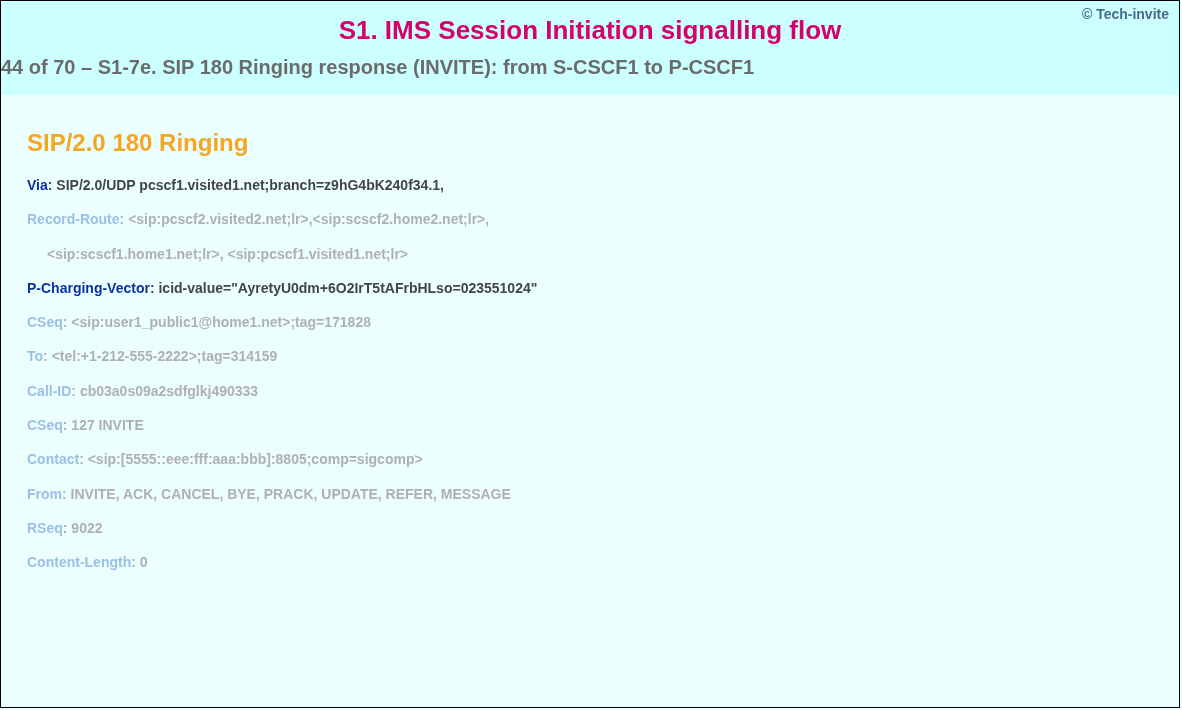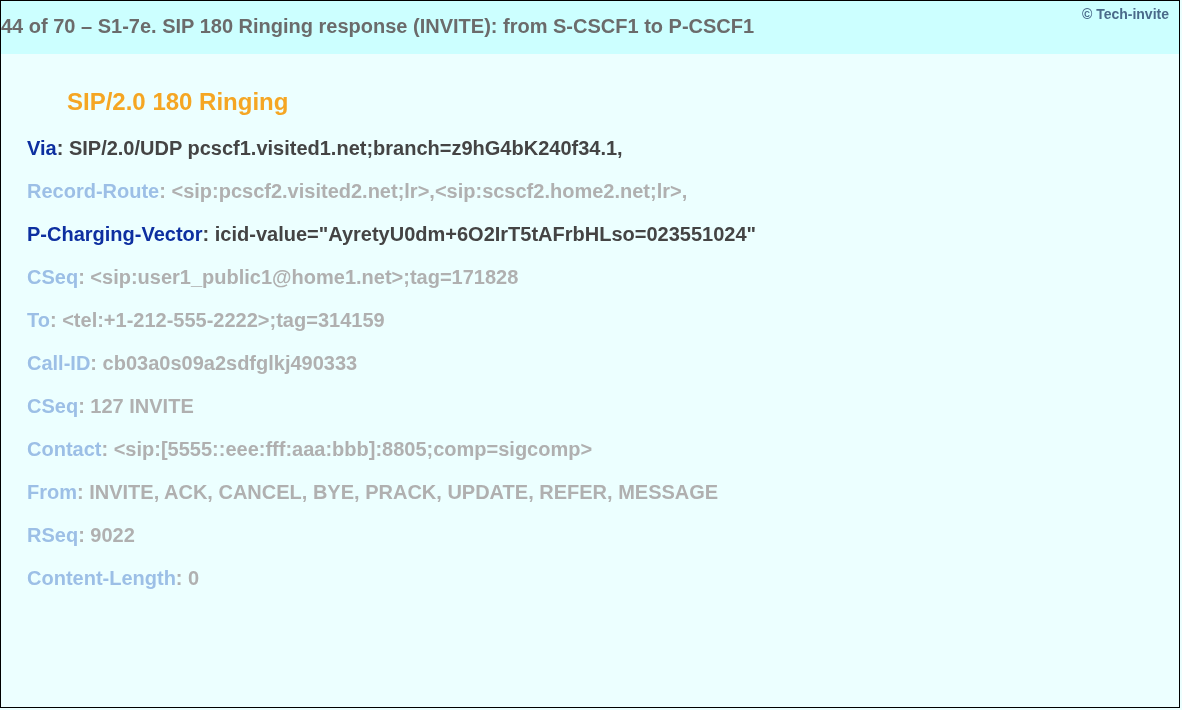--- a/index.html
+++ b/index.html
@@ -46,24 +46,23 @@
     font-weight: bold;
   }
   .body {
     padding: 34px 26px 20px 26px;
   }
   .status-line {
     color: #f5a623;
     font-size: 24px;
     font-weight: bold;
     margin-bottom: 18px;
-    margin-left: 40px;
   }
   .hdr-line {
-    font-size: 20px;
+    font-size: 14px;
     font-weight: bold;
     line-height: 1.45;
     margin-bottom: 14px;
   }
   .hdr-name-dim {
     color: #9cbfe6;
     margin-top: 14px;
   }
   .hdr-name-blue {
     color: #0d2fa0;
@@ -78,33 +77,37 @@
     margin-left: 20px;
   }
 </style>
 </head>
 <body>
 
 <div class="page">
 
   <div class="header">
     <div class="copyright">© Tech-invite</div>
+    <div class="title">S1. IMS Session Initiation signalling flow</div>
     <div class="subtitle">44 of 70 – S1-7e. SIP 180 Ringing response (INVITE): from S-CSCF1 to P-CSCF1</div>
   </div>
 
   <div class="body">
 
     <div class="status-line">SIP/2.0 180 Ringing</div>
 
     <div class="hdr-line">
       <span class="hdr-name-blue">Via</span><span class="val-strong">: </span><span class="val-strong">SIP/2.0/UDP pcscf1.visited1.net;branch=z9hG4bK240f34.1,</span>
     </div>
 
     <div class="hdr-line">
       <span class="hdr-name-dim">Record-Route</span><span class="val-dim">: </span><span class="val-dim">&lt;sip:pcscf2.visited2.net;lr&gt;,&lt;sip:scscf2.home2.net;lr&gt;,</span>
+    </div>
+    <div class="hdr-line indent">
+      <span class="val-dim">&lt;sip:scscf1.home1.net;lr&gt;, &lt;sip:pcscf1.visited1.net;lr&gt;</span>
     </div>
 
     <div class="hdr-line">
       <span class="hdr-name-blue">P-Charging-Vector</span><span class="val-strong">: </span><span class="val-strong">icid-value="AyretyU0dm+6O2IrT5tAFrbHLso=023551024"</span>
     </div>
 
     <div class="hdr-line">
       <span class="hdr-name-dim">CSeq</span><span class="val-dim">: </span><span class="val-dim">&lt;sip:user1_public1@home1.net&gt;;tag=171828</span>
     </div>
 

